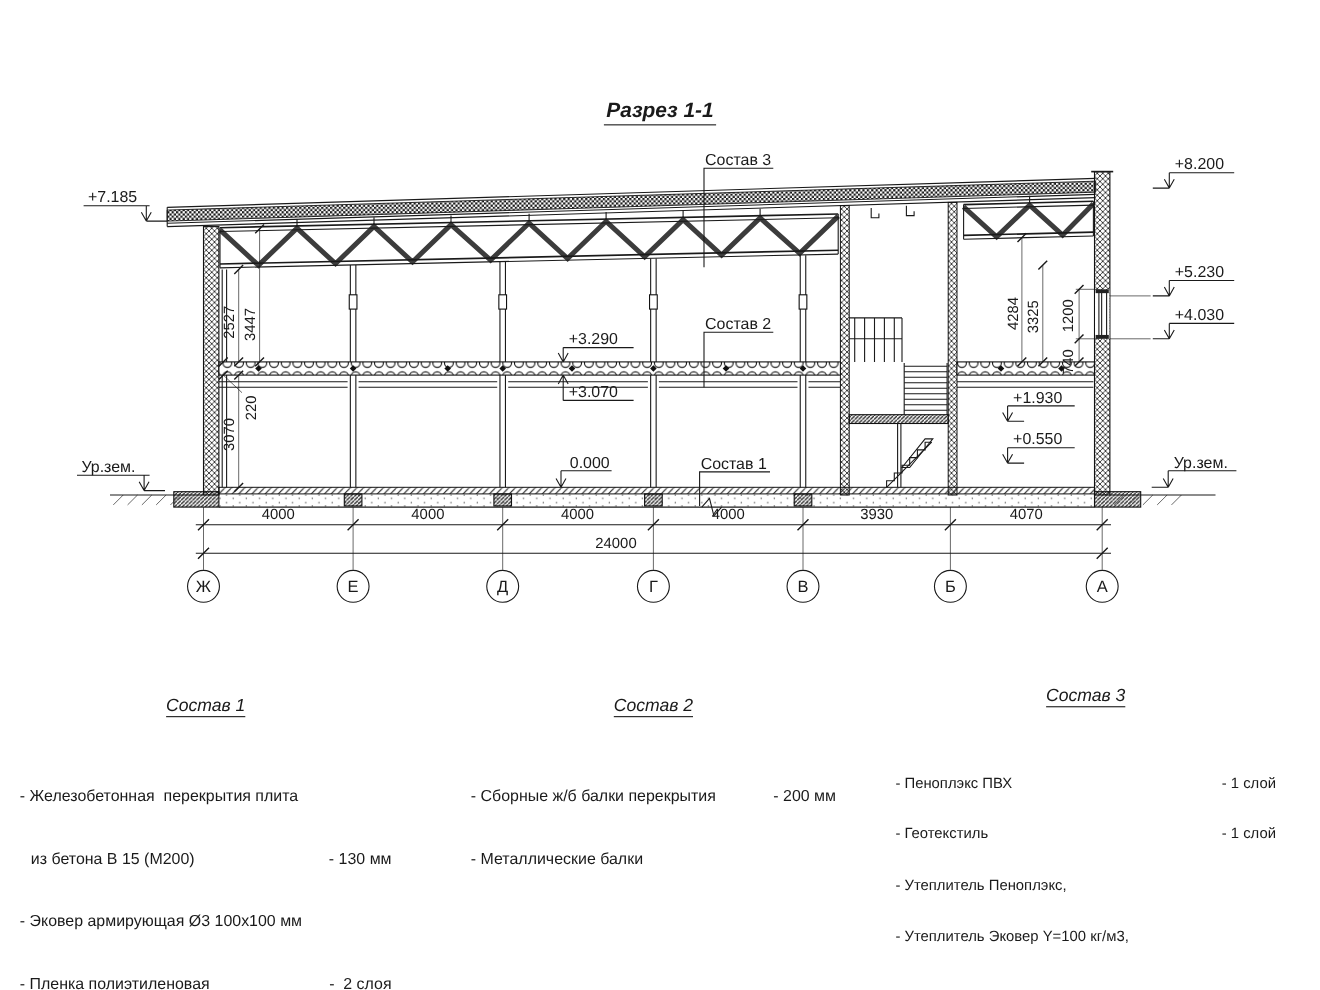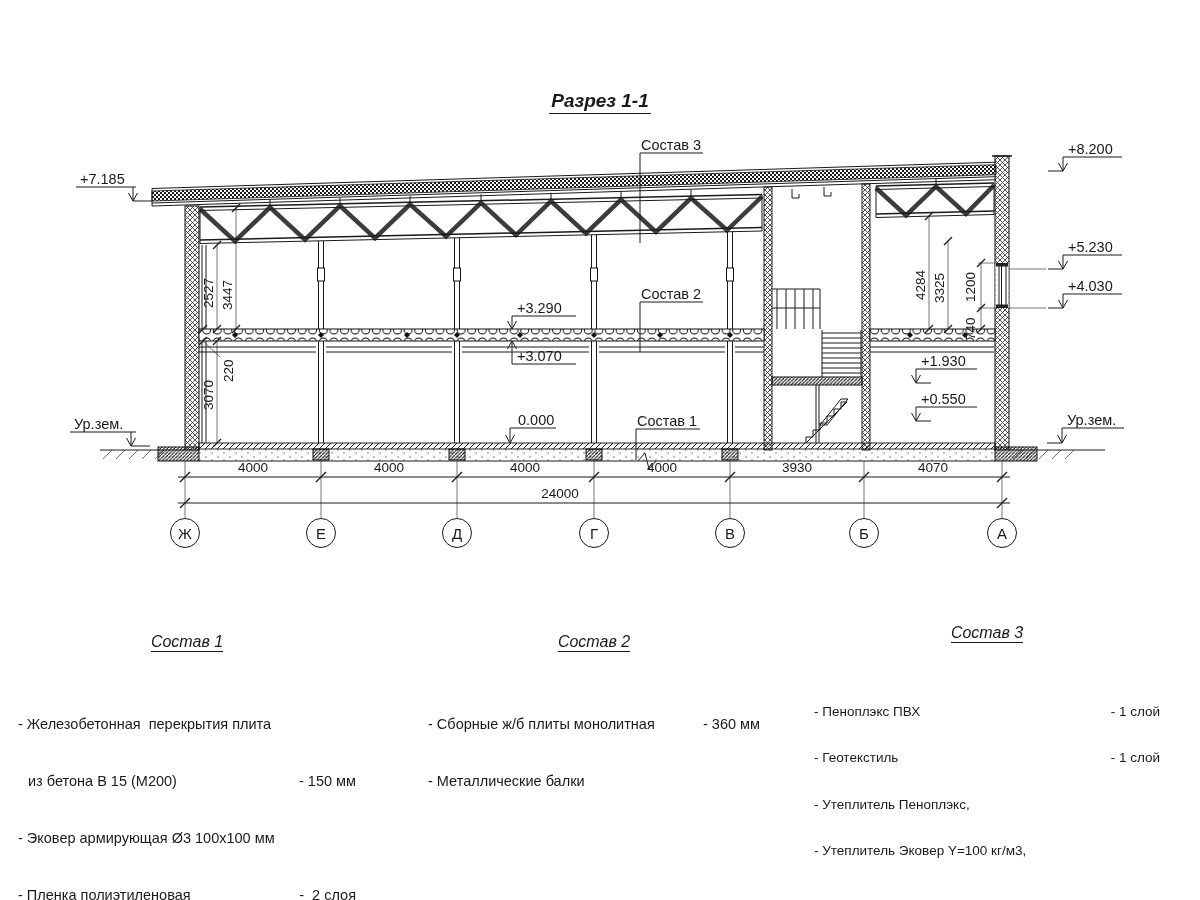--- a/index.html
+++ b/index.html
@@ -308,31 +308,31 @@
       <text class="t-axis" x="594" y="538.5" text-anchor="middle">Г</text>
       <text class="t-axis" x="730" y="538.5" text-anchor="middle">В</text>
       <text class="t-axis" x="864" y="538.5" text-anchor="middle">Б</text>
       <text class="t-axis" x="1002" y="538.5" text-anchor="middle">А</text>
     </g>
   </svg>
 
   <div class="clist" style="left:18px;top:594px;width:338px;">
     <div class="ctitle"><span>Состав 1</span></div>
     <div class="crow"><span class="rt">- Железобетонная  перекрытия плита</span><span class="rv"></span></div>
-    <div class="crow"><span class="rt ind">из бетона В 15 (М200)</span><span class="rv">- 150 мм</span></div>
+    <div class="crow"><span class="rt ind">из бетона В 15 (М200)</span><span class="rv">- 130 мм</span></div>
     <div class="crow"><span class="rt">- Эковер армирующая Ø3 100x100 мм</span><span class="rv"></span></div>
     <div class="crow"><span class="rt">- Пленка полиэтиленовая</span><span class="rv">-  2 слоя</span></div>
     
     
     
   </div>
 
   <div class="clist" style="left:428px;top:594px;width:332px;">
     <div class="ctitle"><span>Состав 2</span></div>
-    <div class="crow"><span class="rt">- Сборные ж/б плиты монолитная</span><span class="rv">- 360 мм</span></div>
+    <div class="crow"><span class="rt">- Сборные ж/б балки перекрытия</span><span class="rv">- 200 мм</span></div>
     <div class="crow"><span class="rt">- Металлические балки</span><span class="rv"></span></div>
   </div>
 
   <div class="clist l3" style="left:814px;top:594px;width:346px;">
     <div class="ctitle"><span>Состав 3</span></div>
     <div class="crow"><span class="rt">- Пеноплэкс ПВХ</span><span class="rv">- 1 слой</span></div>
     <div class="crow"><span class="rt">- Геотекстиль</span><span class="rv">- 1 слой</span></div>
     <div class="crow"><span class="rt">- Утеплитель Пеноплэкс,</span><span class="rv"></span></div>
     <div class="crow"><span class="rt">- Утеплитель Эковер Y=100 кг/м3,</span><span class="rv"></span></div>
     

